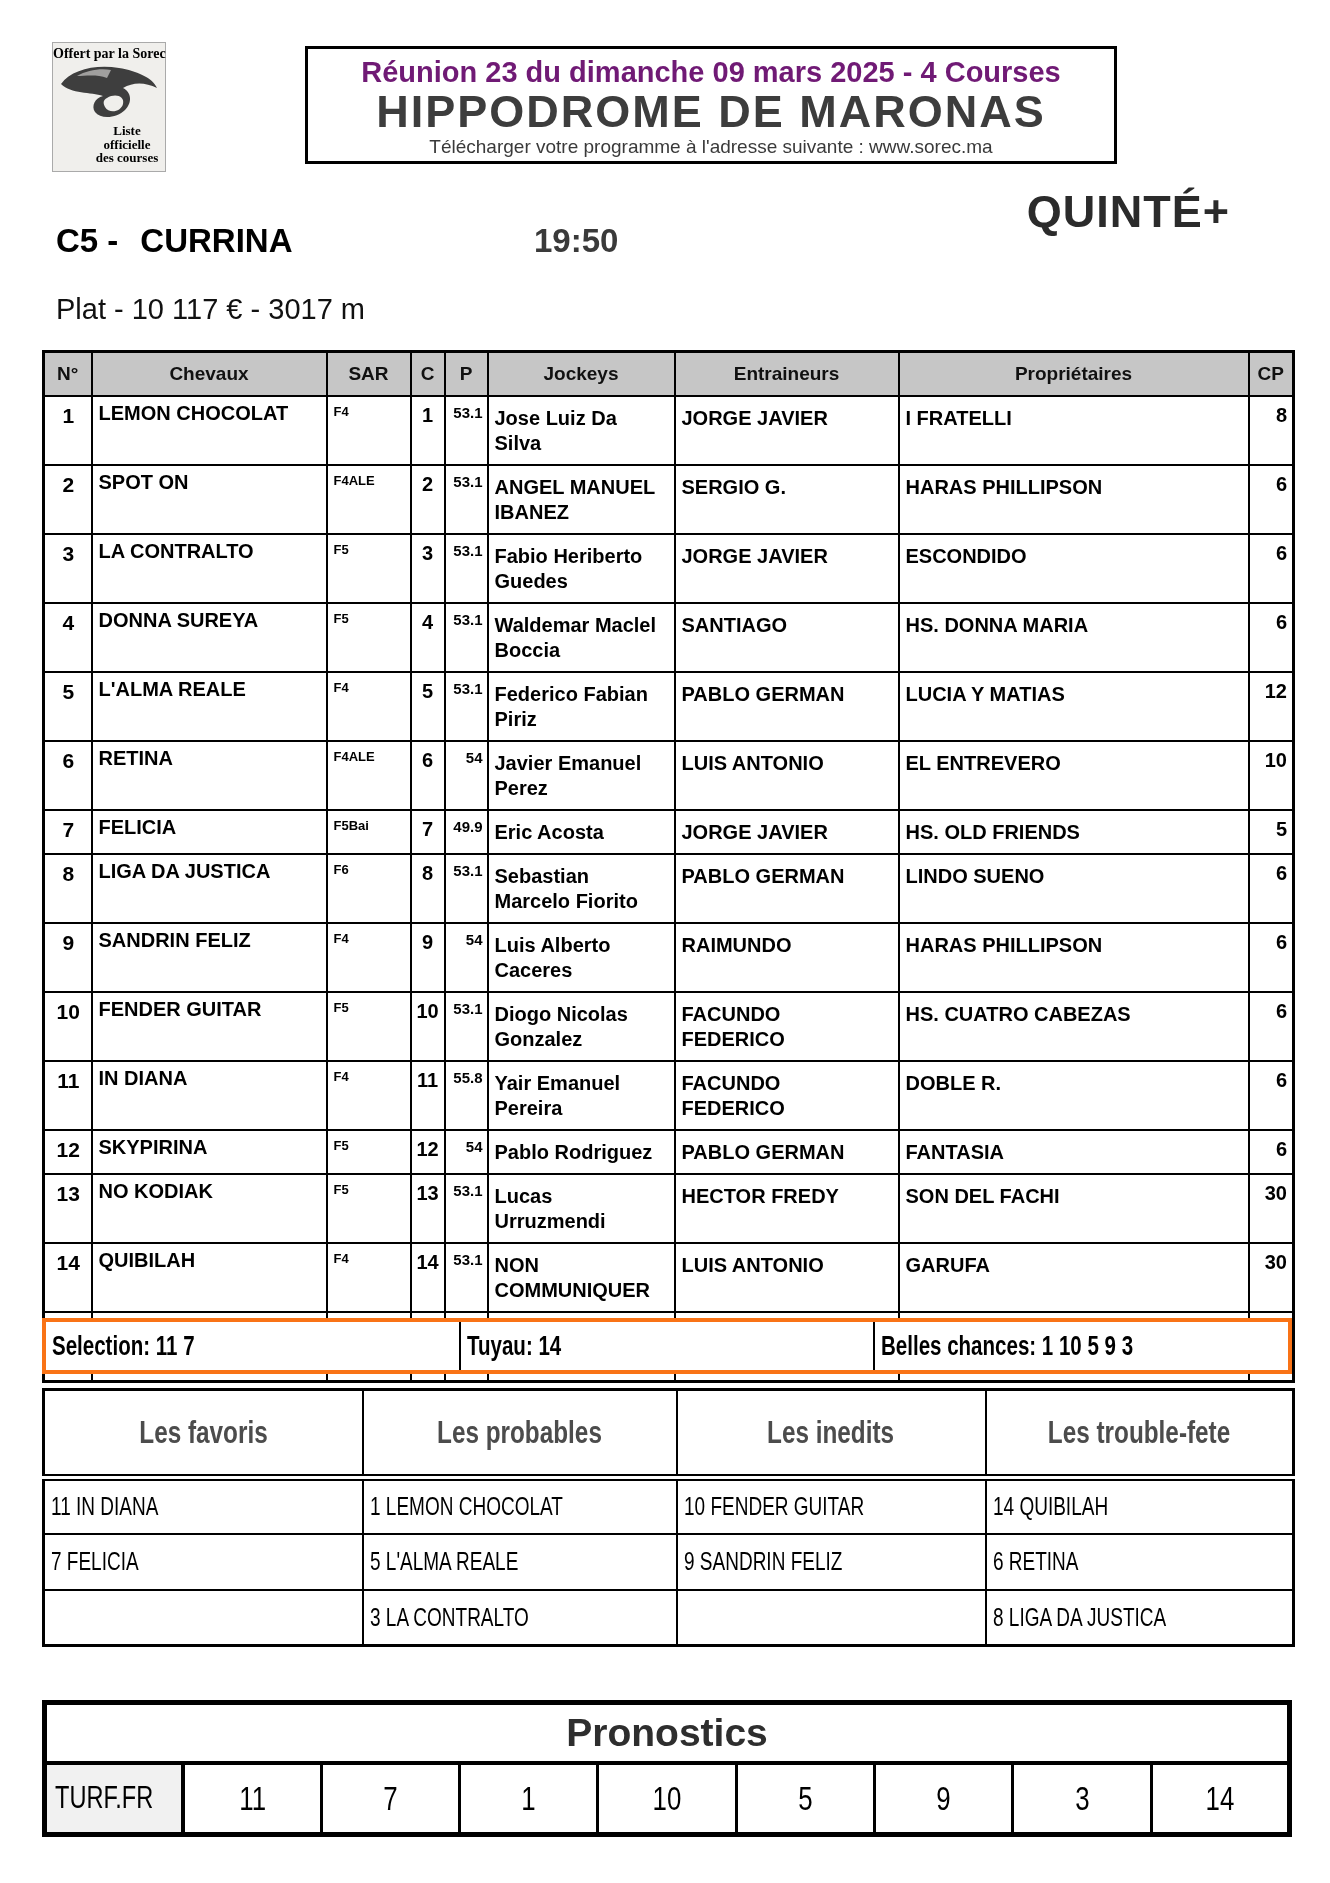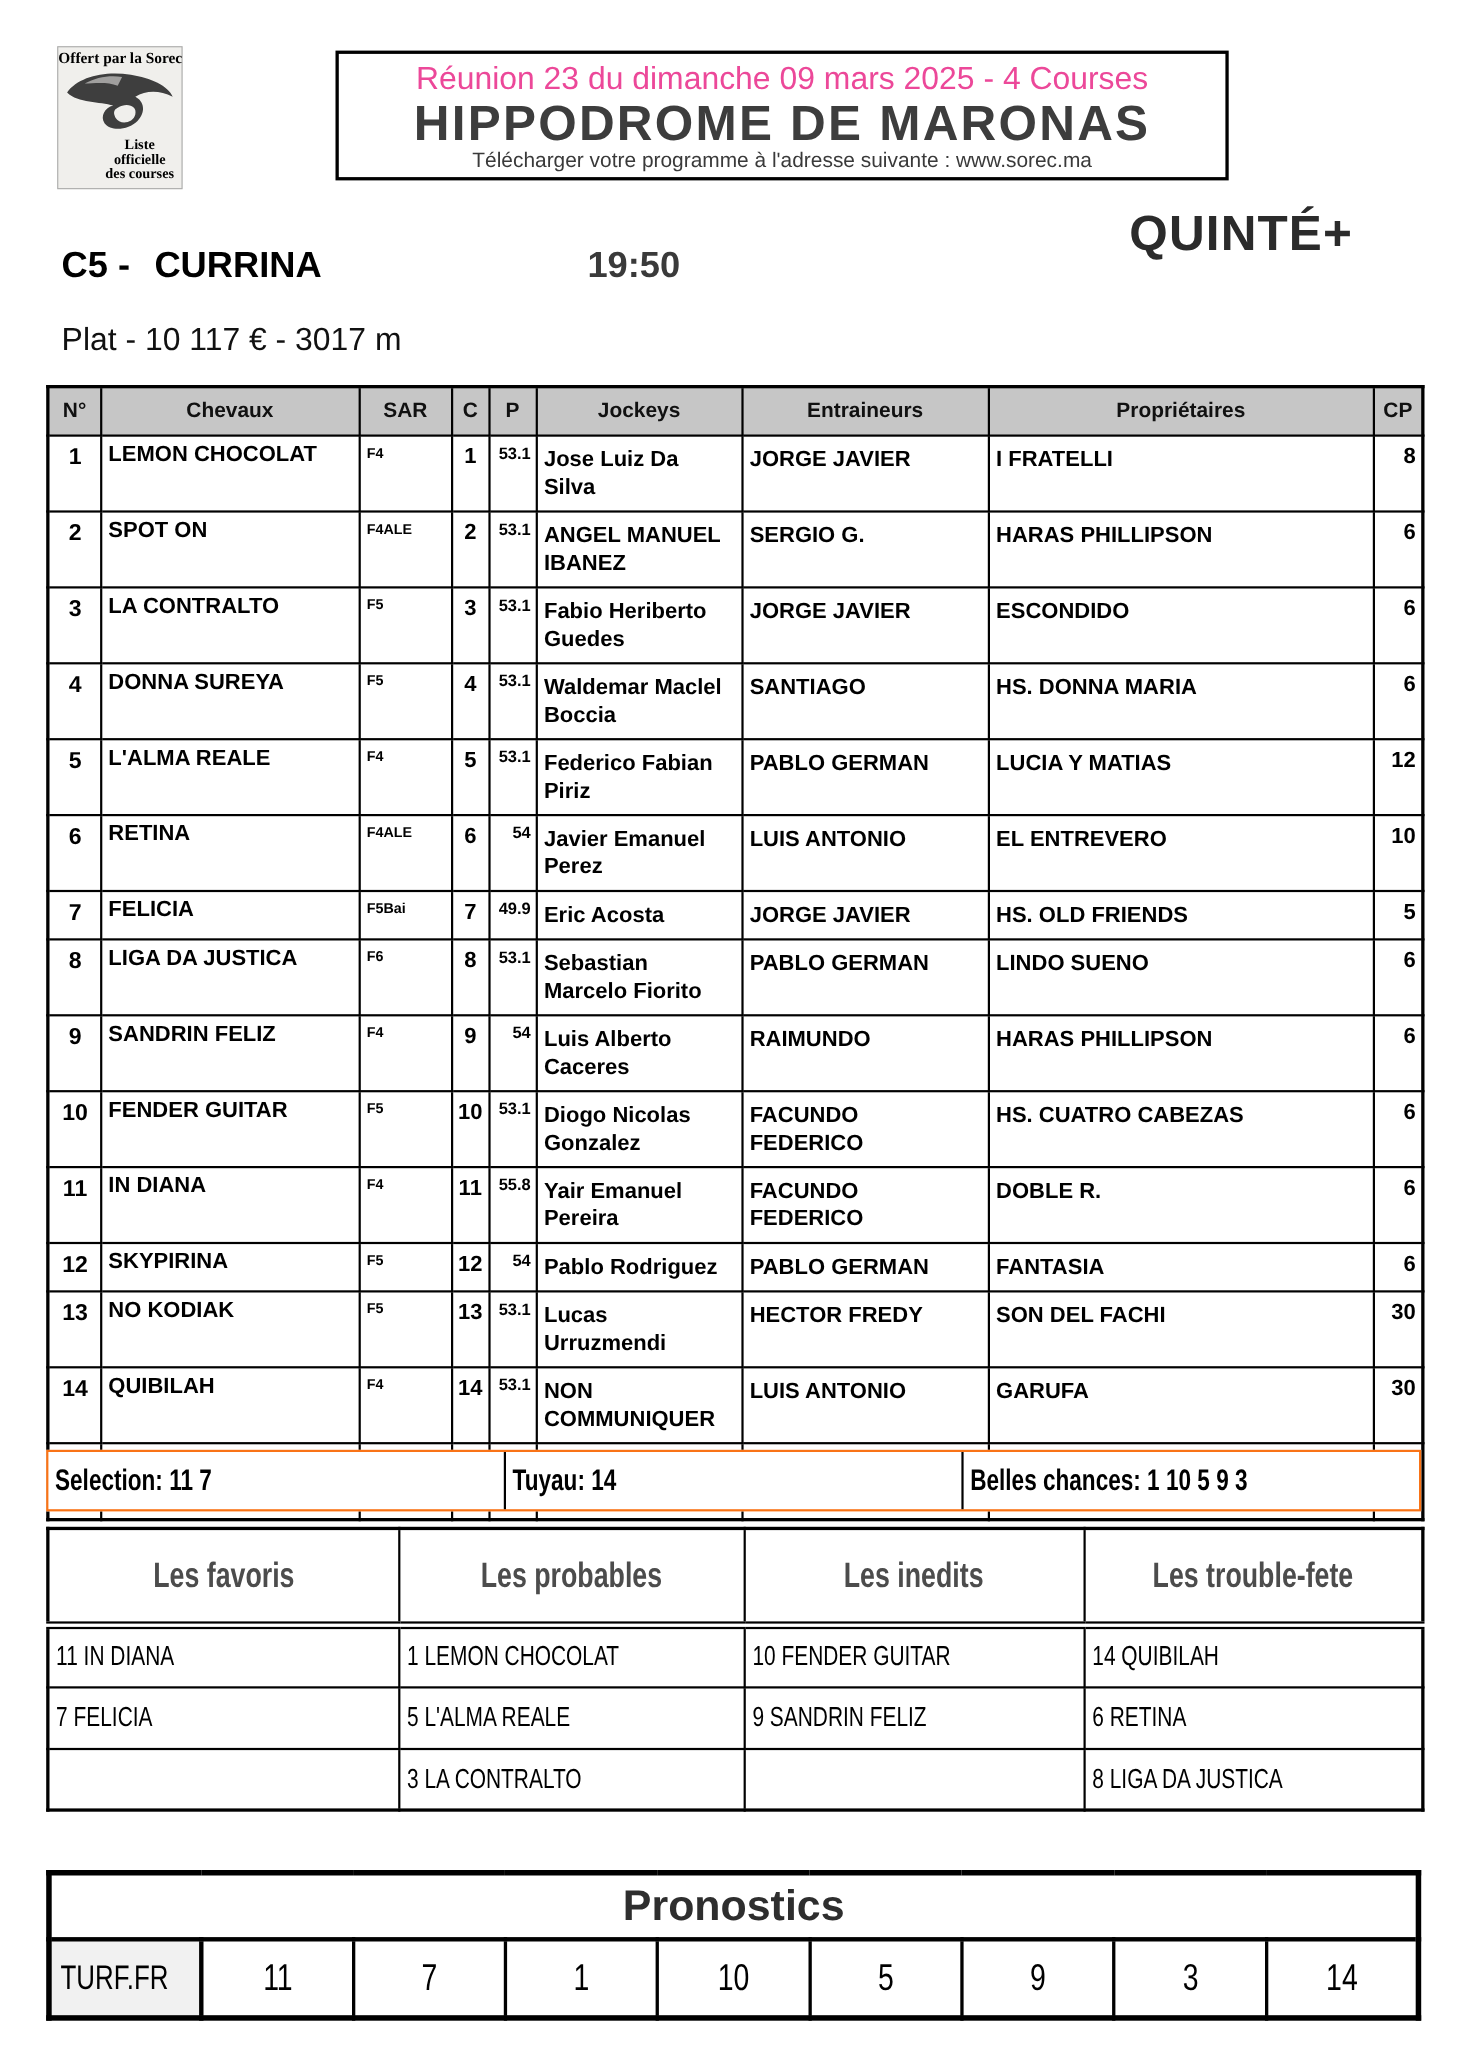--- a/index.html
+++ b/index.html
@@ -18,21 +18,21 @@
   }
   .logo-top { font-size:14px; padding-top:3px; white-space:nowrap; }
   .logo-bottom { font-size:13px; line-height:1.05;margin-left:36px; }
   .logo svg { display:block; margin:0 auto; }
 
   
   .header-box {
     position:absolute; left:305px; top:46px; width:812px; height:118px;
     border:3px solid #000; text-align:center; background:#fff;
   }
-  .header-line1 { font-size:29px; font-weight:normal; margin-top:7px; color:#ec4899; }
+  .header-line1 { font-size:29px; font-weight:bold; margin-top:7px; color:#701a75; }
   .header-line2 { font-size:45px; font-weight:bold; letter-spacing:2px; color:#3d3d3d; line-height:1.02; }
   .header-line3 { font-size:19px; color:#3a3a3a; margin-top:1px; }
 
   .quinte {
     position:absolute; right:100px; top:186px;
     font-size:45px; font-weight:bold; color:#2b2b2b; letter-spacing:1px;
   }
 
   .race-line { position:absolute; left:56px; top:222px; font-size:33px; font-weight:bold; }
   .race-code { margin-right:22px; }
@@ -57,21 +57,21 @@
   td.cell-c     { text-align:center; font-size:20px; padding-top:7px; padding-left:1px; padding-right:1px;}
   td.cell-p     { text-align:right; font-size:15px; padding-top:7px; padding-right:4px; padding-left:1px;}
   td.cell-jockey, td.cell-trainer, td.cell-owner {
     font-size:20px; white-space:pre-line; line-height:1.25; padding-top:9px;margin-left:16px;
   }
   td.cell-cp    { text-align:right; font-size:20px; padding-top:7px; }
 
   
   .selection-bar {
     position:absolute; left:42px; top:1318px; width:1250px; height:56px;
-    border:2px solid #f97316; display:flex; background:#fff;
+    border:4px solid #f97316; display:flex; background:#fff;
   }
   .selection-cell { flex:1; border-left:2px solid #000; display:flex; align-items:center; padding-left:6px; }
   .selection-cell:first-child { border-left:none; }
   .sel-text { font-size:27px; font-weight:bold; }
 
   
   .cn  { display:inline-block; transform:scaleX(0.76); transform-origin:0 50%; white-space:nowrap; }
   .cnc { display:inline-block; transform:scaleX(0.76); transform-origin:50% 50%; white-space:nowrap; }
 
   

